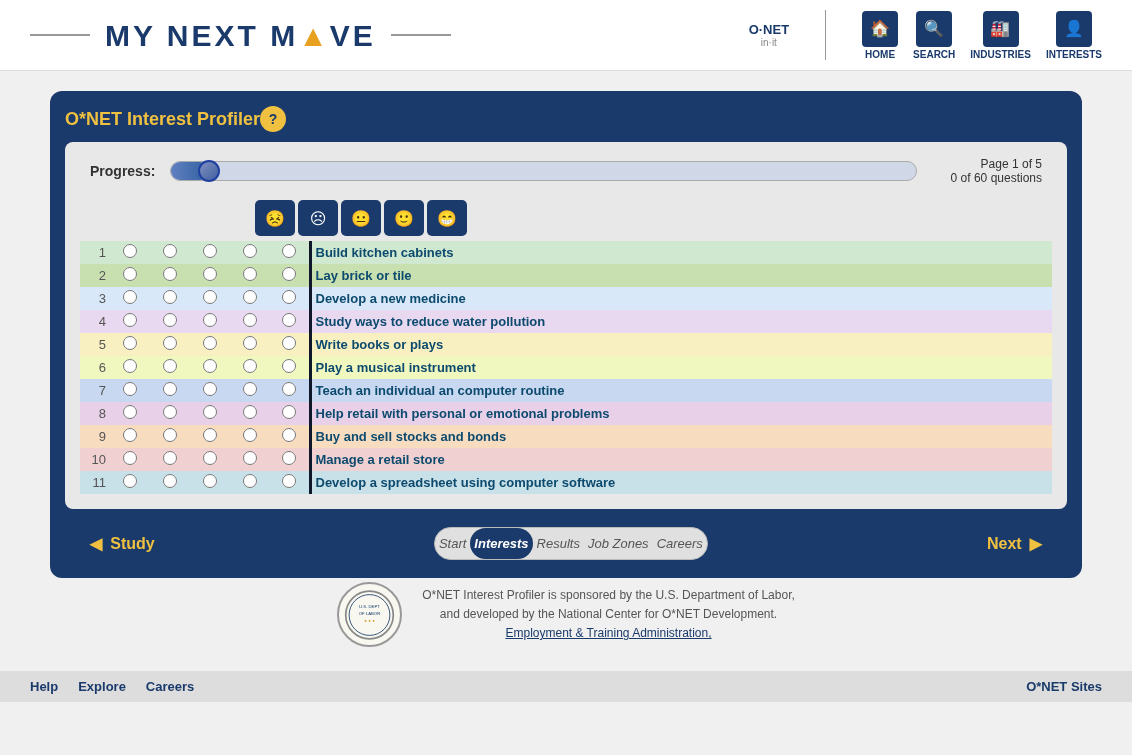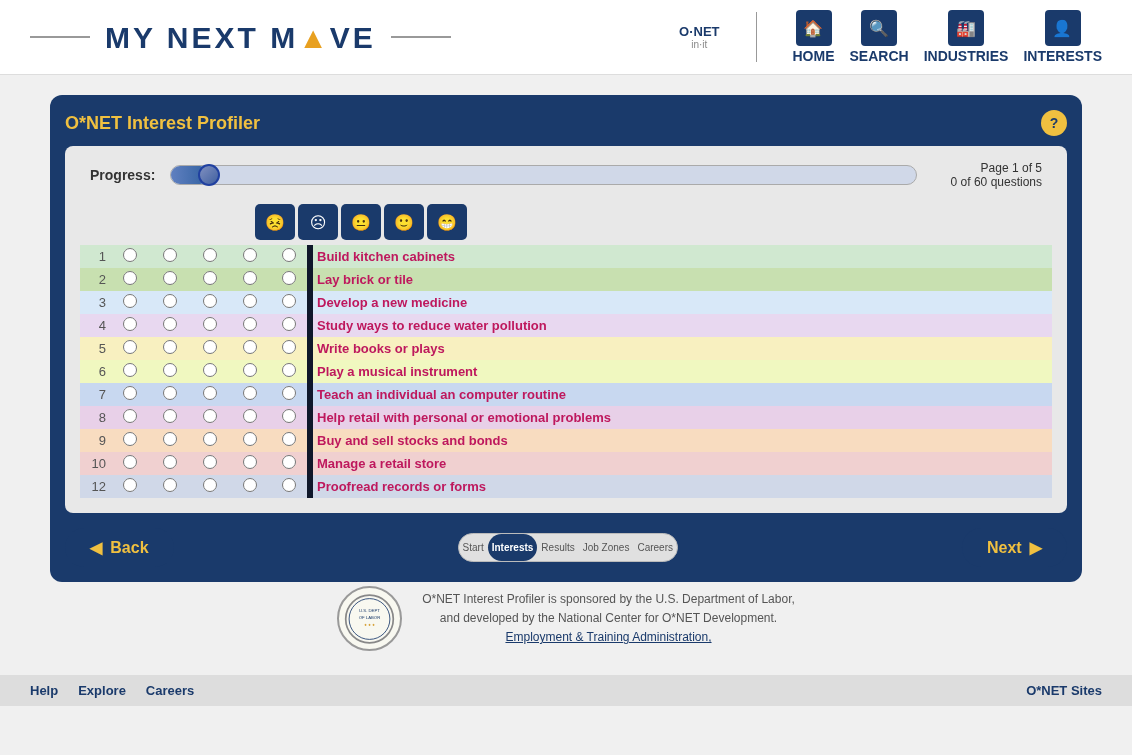--- a/index.html
+++ b/index.html
@@ -9,26 +9,26 @@
     #header { background: #fff; padding: 10px 30px; display: flex; align-items: center; justify-content: space-between; border-bottom: 1px solid #ddd; }
     #logo { display: flex; align-items: center; gap: 5px; }
     #logo-text { font-size: 32px; font-weight: bold; color: #1a3a6b; letter-spacing: 2px; text-transform: uppercase; }
     #logo-arrow { color: #e8a020; font-size: 32px; }
     #header-right { display: flex; align-items: center; gap: 36px; }
     #onet-logo { text-align: center; }
     #divider { width: 1px; height: 50px; background: #999; }
     #nav-icons { display: flex; gap: 15px; }
     .nav-icon-item { display: flex; flex-direction: column; align-items: center; cursor: pointer; color: #1a3a6b; }
     .nav-icon-box { width: 36px; height: 36px; background: #1a3a6b; border-radius: 4px; display: flex; align-items: center; justify-content: center; color: #fff; font-size: 16px; }
-    .nav-icon-label { font-size: 14px; color: #1a3a6b; margin-top: 2px; text-transform: uppercase; font-weight: bold; }
+    .nav-icon-label { font-size: 10px; color: #1a3a6b; margin-top: 2px; text-transform: uppercase; font-weight: bold; }
 
     
     #main { padding: 20px 50px; }
     #profiler-box { background: #1a3a6b; border-radius: 12px; padding: 15px; }
-    #profiler-header { display: flex; justify-content: space-between; align-items: center; margin-bottom: 10px; }
+    #profiler-header { display: flex; justify-content: flex-start; align-items: center; margin-bottom: 10px; }
     #profiler-title { color: #f0c040; font-size: 18px; font-weight: bold; }
     #help-btn { width: 26px; height: 26px; background: #f0c040; border-radius: 50%; display: flex; align-items: center; justify-content: center; color: #1a3a6b; font-weight: bold; font-size: 14px; cursor: pointer; }
 
     
     #content-area { background: #e8e8e8; border-radius: 8px; padding: 15px; }
 
     
     #progress-area { display: flex; align-items: center; gap: 15px; margin-bottom: 15px; padding: 0 10px; }
     #progress-label { font-weight: bold; color: #333; font-size: 14px; white-space: nowrap; }
     #progress-bar-container { flex: 1; height: 20px; background: #d0d8e8; border-radius: 10px; position: relative; border: 1px solid #aaa; }
@@ -39,41 +39,41 @@
     
     #emoji-row { display: flex; align-items: center; margin-bottom: 5px; padding-left: 175px; gap: 0; }
     .emoji-icon { width: 40px; height: 36px; background: #1a3a6b; border-radius: 5px; display: flex; align-items: center; justify-content: center; margin-right: 3px; color: #fff; font-size: 16px; }
 
     
     #questions-table { width: 100%; border-collapse: collapse; }
     .q-row td { padding: 3px 4px; }
     .q-num { width: 30px; text-align: right; color: #555; font-size: 13px; padding-right: 8px; }
     .radio-cell { width: 40px; text-align: center; }
     .radio-cell input[type=radio] { width: 14px; height: 14px; cursor: pointer; }
-    .q-text { padding-left: 10px; font-size: 13px; font-weight: bold; color: #be185d; border-left: 6px solid #0f172a; }
+    .q-text { padding-left: 10px; font-size: 13px; font-weight: bold; color: #0c4a6e; border-left: 3px solid #0f172a; }
 
     .row-0 { background: #d0e8d0; }
     .row-1 { background: #c8e0b0; }
     .row-2 { background: #d8e8f8; }
     .row-3 { background: #e8d8f0; }
     .row-4 { background: #f8f0c0; }
     .row-5 { background: #f0f8c0; }
     .row-6 { background: #c8d8f0; }
     .row-7 { background: #e8d0e8; }
     .row-8 { background: #f8dcc0; }
     .row-9 { background: #f0d0d0; }
     .row-10 { background: #c8e0e8; }
     .row-11 { background: #d0d8e8; }
 
     
     #bottom-nav { display: flex; align-items: center; justify-content: space-between; margin-top: 15px; }
     #back-btn { background: #1a3a6b; color: #f0c040; border: none; border-radius: 25px; padding: 10px 25px; font-size: 16px; font-weight: bold; cursor: pointer; display: flex; align-items: center; gap: 8px; }
     #next-btn { background: #1a3a6b; color: #f0c040; border: none; border-radius: 25px; padding: 10px 25px; font-size: 16px; font-weight: bold; cursor: pointer; display: flex; align-items: center; gap: 8px; }
     #steps-nav { display: flex; gap: 0; align-items: center; background: #e0e0e0; border-radius: 20px; overflow: hidden; border: 1px solid #bbb; }
-    .step-btn { padding: 8px 4px; font-size: 10px; background: transparent; border: none; cursor: pointer; color: #555; font-weight: normal; }
+    .step-btn { padding: 8px 4px; font-size: 13px; background: transparent; border: none; cursor: pointer; color: #555; font-weight: normal; font-style: italic; }
     .step-btn.active { background: #1a3a6b; color: #fff; font-weight: bold; border-radius: 20px; }
 
     
     #sponsor-area { display: flex; align-items: center; justify-content: center; gap: 20px; padding: 4px 50px; text-align: center; }
     #dept-seal { width: 65px; height: 65px; border-radius: 50%; border: 2px solid #999; background: #f8f8f0; display: flex; align-items: center; justify-content: center; font-size: 8px; color: #555; text-align: center; padding: 5px; }
     #sponsor-text { font-size: 12px; color: #555; line-height: 1.6; }
     #sponsor-text a { color: #1a3a6b; }
 
     
     #footer-nav { background: #ddd; padding: 8px 30px; display: flex; justify-content: space-between; align-items: center; }
@@ -335,47 +335,47 @@
       <input type="radio" name="q10" value="3" style="">
     </td>
               <td class="radio-cell">
       <input type="radio" name="q10" value="4" style="">
     </td>
               <td class="radio-cell">
       <input type="radio" name="q10" value="5" style="">
     </td>
               <td class="q-text">Manage a retail store</td>
             </tr>
-            <tr class="q-row row-11">
-              <td class="q-num">12</td>
-              <td class="radio-cell">
-      <input type="radio" name="q12" value="1" style="">
-    </td>
-              <td class="radio-cell">
-      <input type="radio" name="q12" value="2" style="">
-    </td>
-              <td class="radio-cell">
-      <input type="radio" name="q12" value="3" style="">
-    </td>
-              <td class="radio-cell">
-      <input type="radio" name="q12" value="4" style="">
-    </td>
-              <td class="radio-cell">
-      <input type="radio" name="q12" value="5" style="">
-    </td>
-              <td class="q-text">Proofread records or forms</td>
+            <tr class="q-row row-10">
+              <td class="q-num">11</td>
+              <td class="radio-cell">
+      <input type="radio" name="q11" value="1" style="">
+    </td>
+              <td class="radio-cell">
+      <input type="radio" name="q11" value="2" style="">
+    </td>
+              <td class="radio-cell">
+      <input type="radio" name="q11" value="3" style="">
+    </td>
+              <td class="radio-cell">
+      <input type="radio" name="q11" value="4" style="">
+    </td>
+              <td class="radio-cell">
+      <input type="radio" name="q11" value="5" style="">
+    </td>
+              <td class="q-text">Develop a spreadsheet using computer software</td>
             </tr>
           </tbody>
       </table>
     </div>
 
     <div id="bottom-nav">
       <button id="back-btn">
         <span>◀</span>
-        <span>Back</span>
+        <span>Study</span>
       </button>
 
       <div id="steps-nav">
         <button class="step-btn">Start</button>
         <button class="step-btn active">Interests</button>
         <button class="step-btn">Results</button>
         <button class="step-btn">Job Zones</button>
         <button class="step-btn">Careers</button>
       </div>
 

